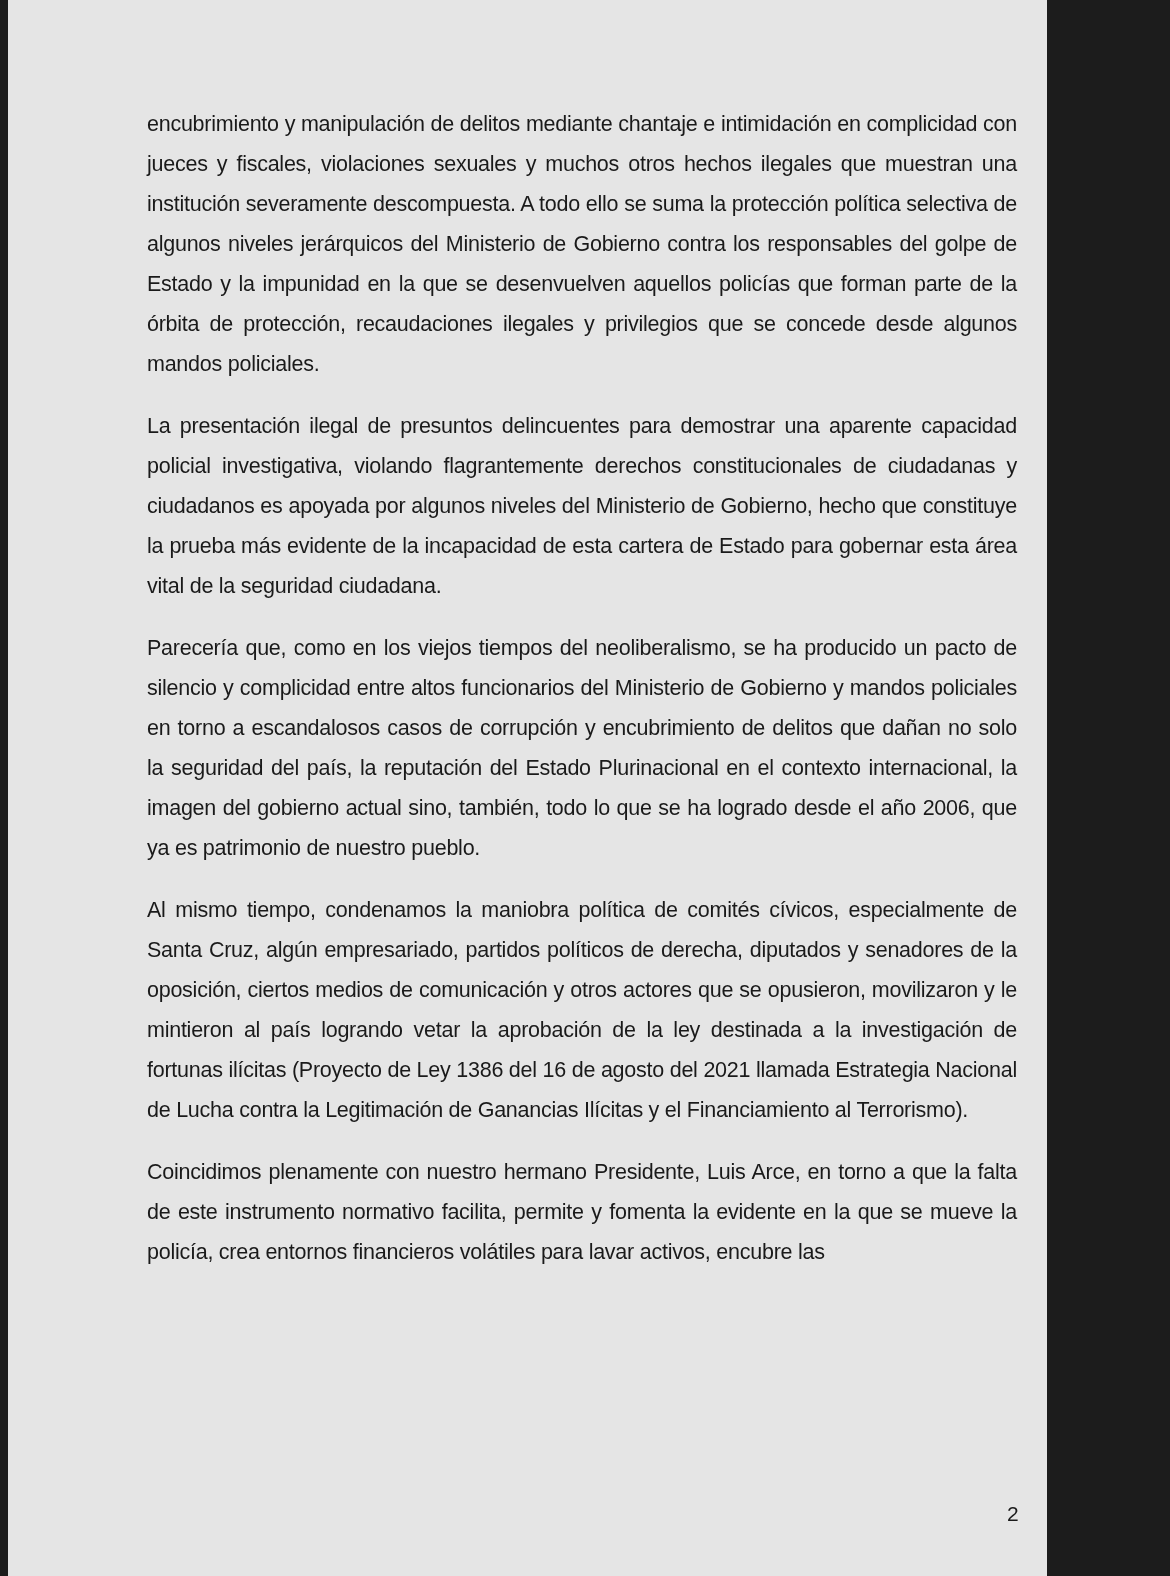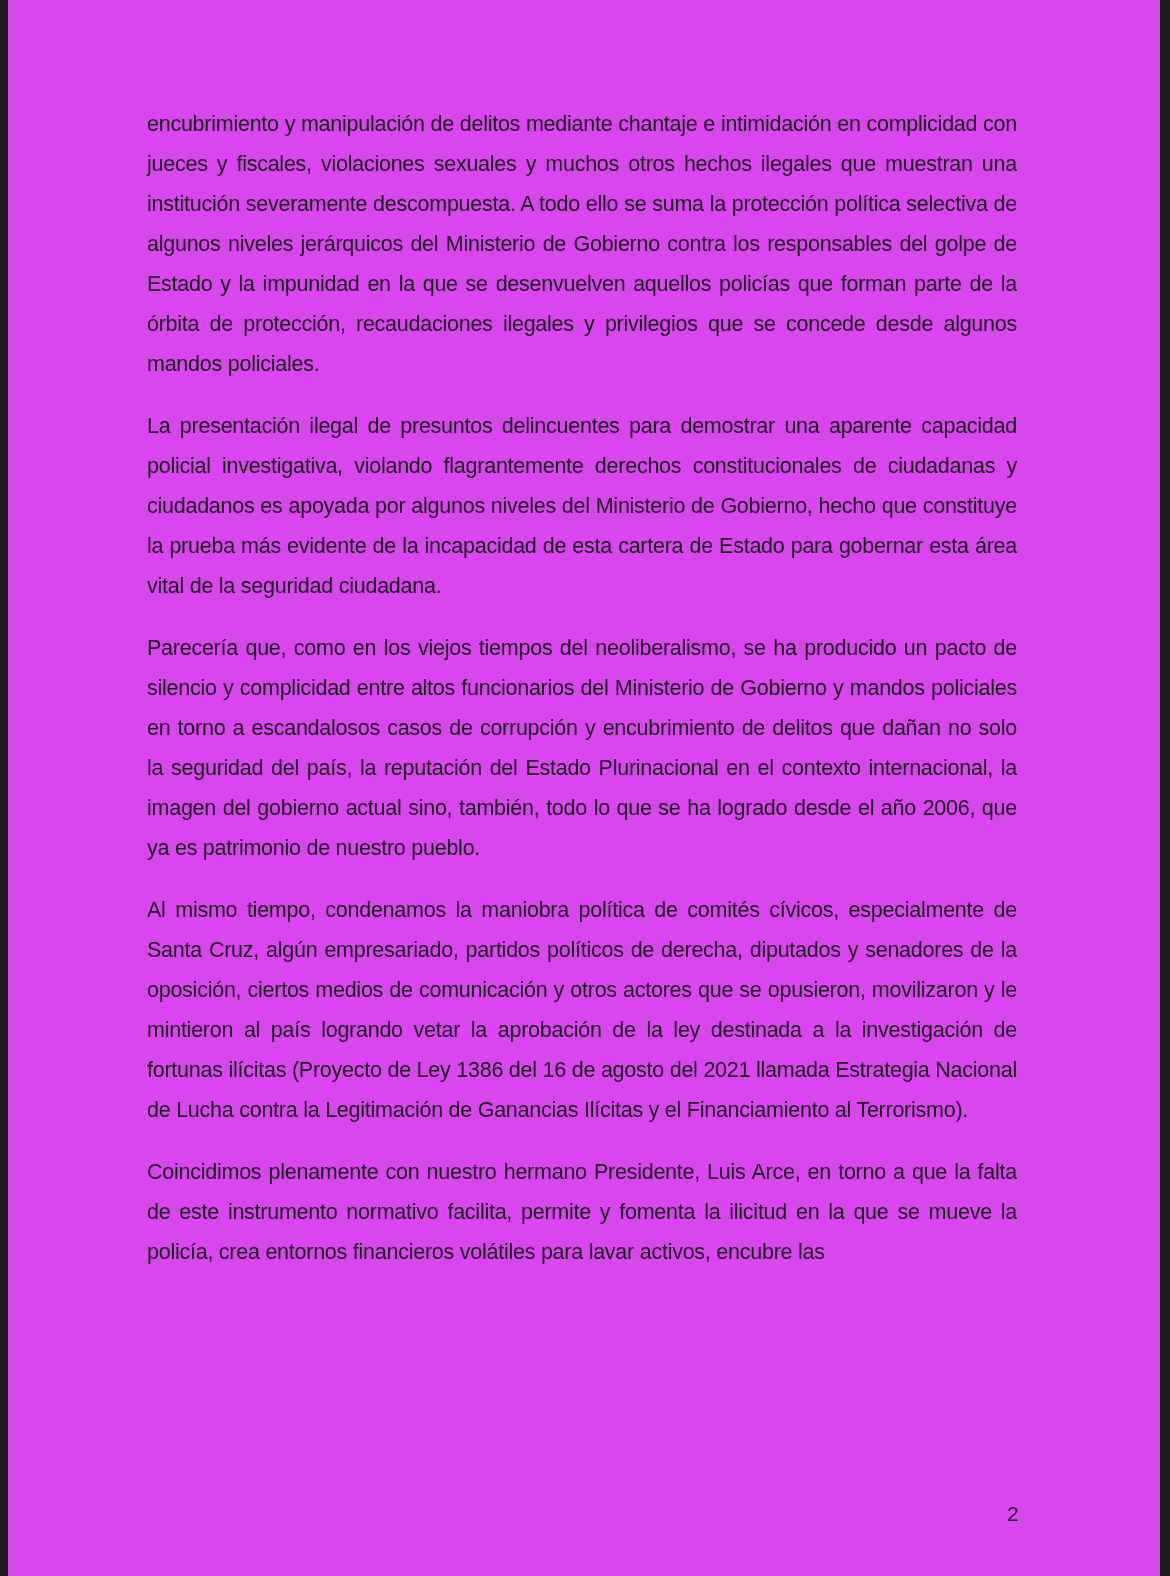--- a/index.html
+++ b/index.html
@@ -5,22 +5,22 @@
   html, body { margin: 0; padding: 0; }
   body {
     width: 1170px; height: 1576px;
     background: #1c1c1c;
     position: relative;
     overflow: hidden;
   }
   .page {
     position: absolute;
     left: 8px; top: 0;
-    width: 1152px; height: 1576px;
-    background: #d946ef;
+    width: 1039px; height: 1576px;
+    background: #e5e5e5;
   }
   .body-text {
     position: absolute;
     left: 139px;
     top: 104px;
     width: 870px;
     font-family: "Liberation Sans", sans-serif;
     font-size: 21.5px;
     line-height: 40px;
     color: #1a1a1a;
@@ -42,16 +42,16 @@
 </style>
 </head>
 <body>
 
 <div class="page">
   <div class="body-text">
     <p>encubrimiento y manipulación de delitos mediante chantaje e intimidación en complicidad con jueces y fiscales, violaciones sexuales y muchos otros hechos ilegales que muestran una institución severamente descompuesta. A todo ello se suma la protección política selectiva de algunos niveles jerárquicos del Ministerio de Gobierno contra los responsables del golpe de Estado y la impunidad en la que se desenvuelven aquellos policías que forman parte de la órbita de protección, recaudaciones ilegales y privilegios que se concede desde algunos mandos policiales.</p>
     <p>La presentación ilegal de presuntos delincuentes para demostrar una aparente capacidad policial investigativa, violando flagrantemente derechos constitucionales de ciudadanas y ciudadanos es apoyada por algunos niveles del Ministerio de Gobierno, hecho que constituye la prueba más evidente de la incapacidad de esta cartera de Estado para gobernar esta área vital de la seguridad ciudadana.</p>
     <p>Parecería que, como en los viejos tiempos del neoliberalismo, se ha producido un pacto de silencio y complicidad entre altos funcionarios del Ministerio de Gobierno y mandos policiales en torno a escandalosos casos de corrupción y encubrimiento de delitos que dañan no solo la seguridad del país, la reputación del Estado Plurinacional en el contexto internacional,  la imagen del gobierno actual sino, también, todo lo que se ha logrado desde el año 2006, que ya es patrimonio de nuestro pueblo.</p>
     <p>Al mismo tiempo, condenamos la maniobra política de comités cívicos, especialmente de Santa Cruz, algún empresariado, partidos políticos de derecha, diputados y senadores de la oposición, ciertos medios de comunicación y otros actores que se opusieron, movilizaron y le mintieron al país logrando vetar la aprobación de la ley destinada a la investigación de fortunas ilícitas (Proyecto de Ley 1386 del 16 de agosto del 2021 llamada Estrategia Nacional de Lucha contra la Legitimación de Ganancias Ilícitas y el Financiamiento al Terrorismo).</p>
-    <p>Coincidimos plenamente con nuestro hermano Presidente, Luis Arce, en torno a que la falta de este instrumento normativo facilita, permite y fomenta la ilicitud en la que se mueve la policía, crea entornos financieros volátiles para lavar activos, encubre las</p>
+    <p>Coincidimos plenamente con nuestro hermano Presidente, Luis Arce, en torno a que la falta de este instrumento normativo facilita, permite y fomenta la evidente en la que se mueve la policía, crea entornos financieros volátiles para lavar activos, encubre las</p>
   </div>
   <div class="page-number">2</div>
 </div>
 
 </body></html>

